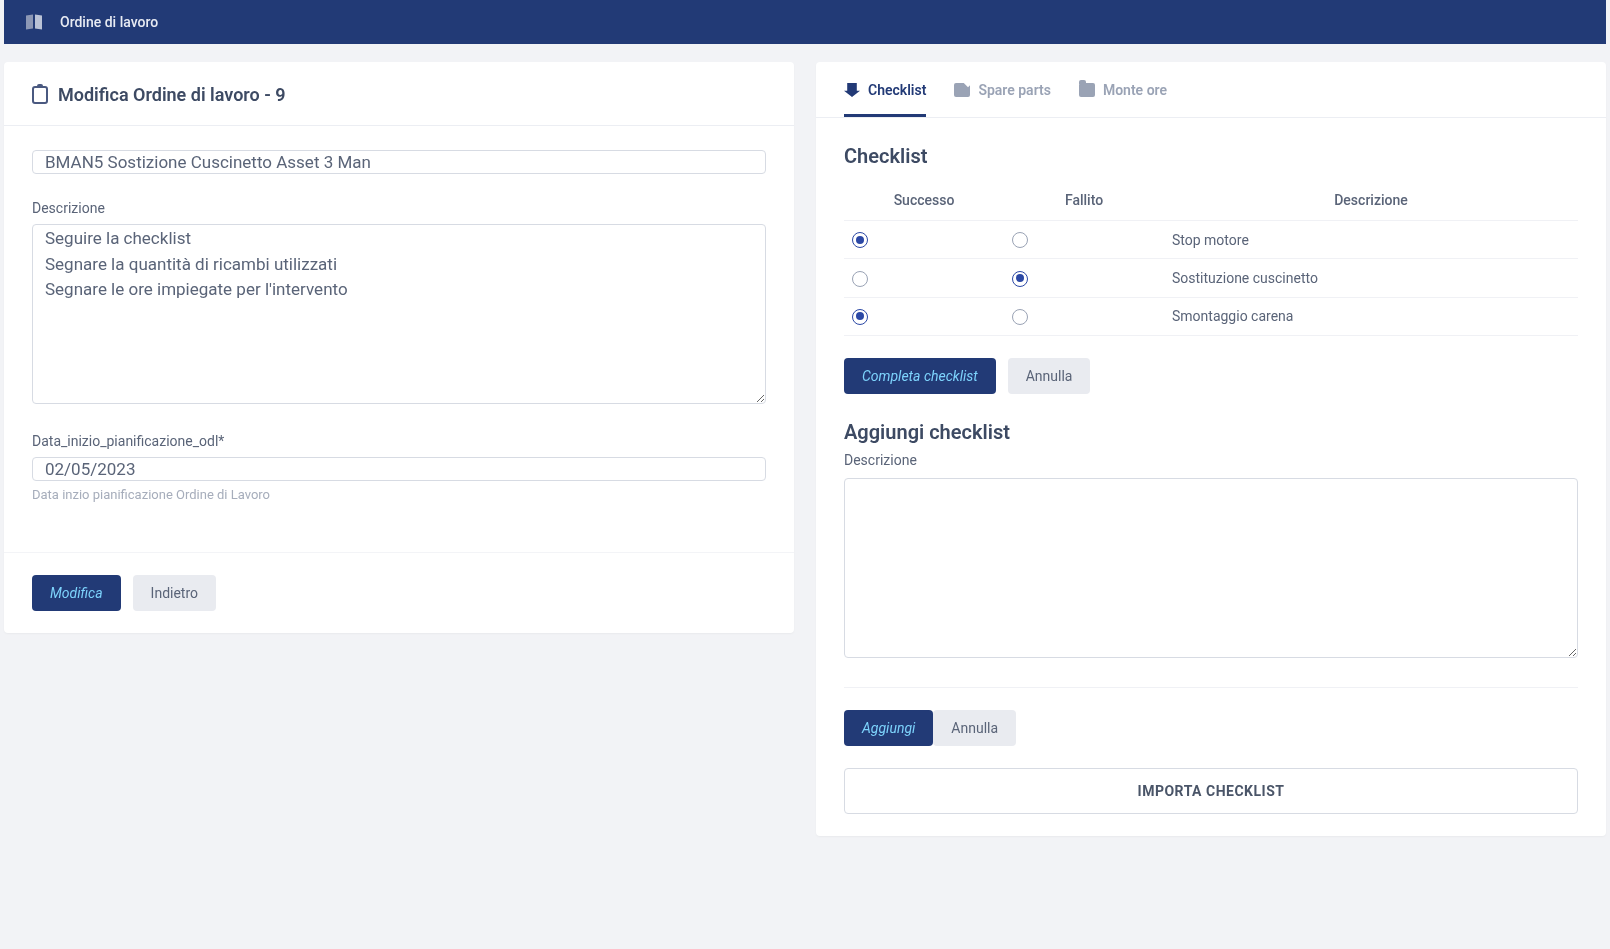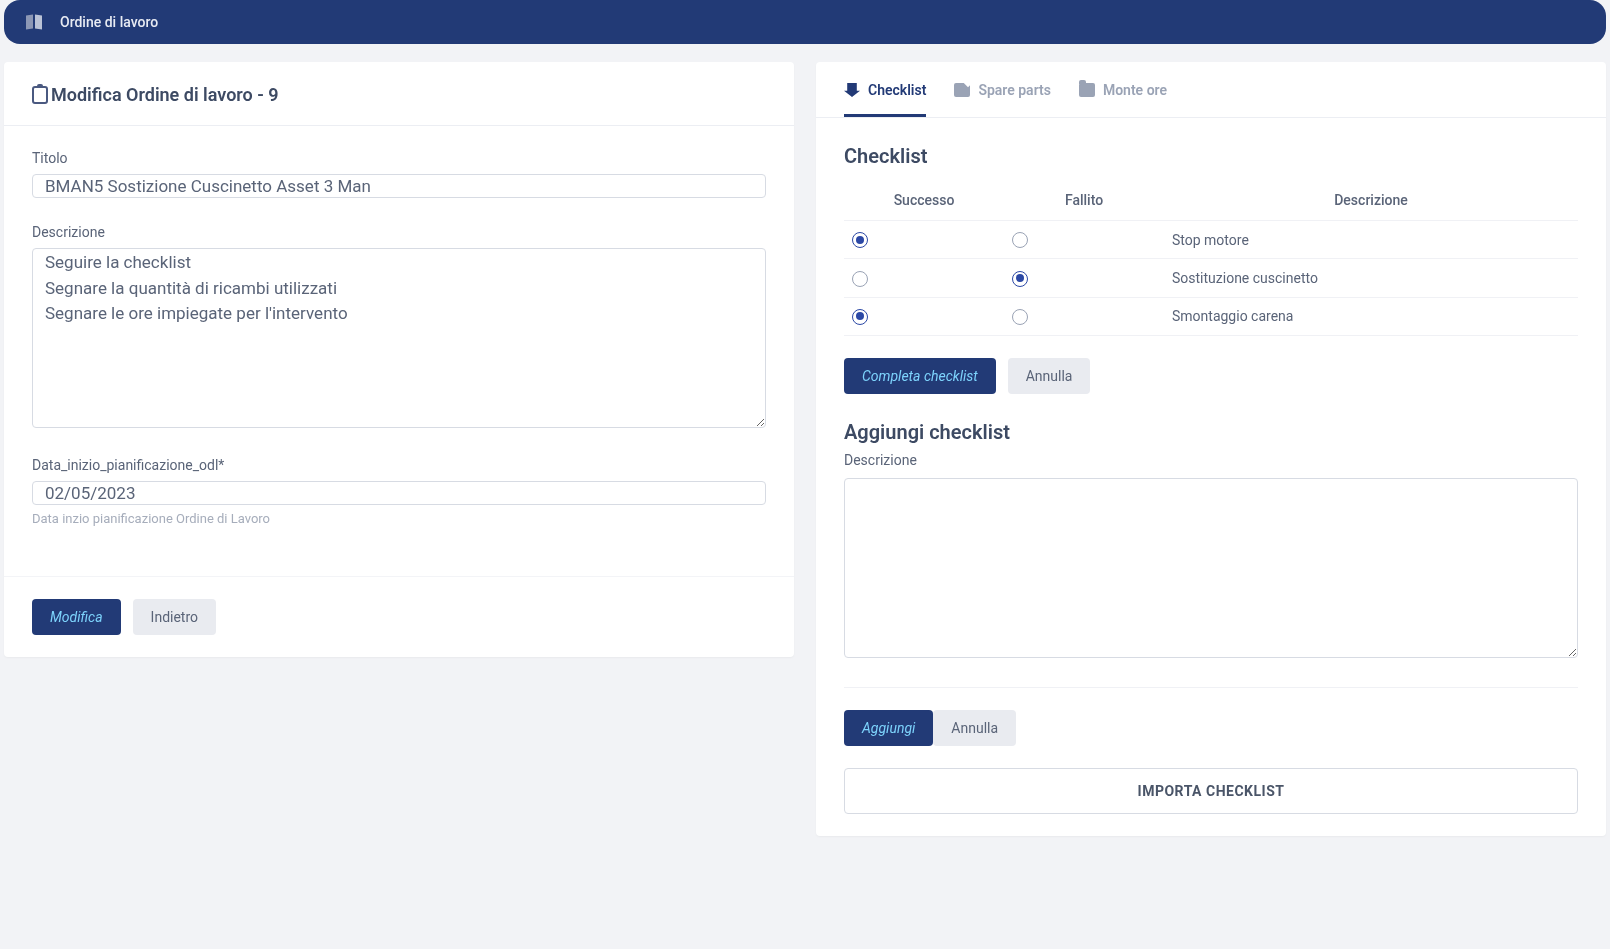--- a/index.html
+++ b/index.html
@@ -10,21 +10,20 @@
     font-size: 14px;
   }
   .topbar {
     background: #223a76;
     color: #d7dbe8;
     height: 44px;
     display: flex;
     align-items: center;
     padding: 0 22px;
     margin: 0 4px;
-    border-radius: 16px;
   }
   .topbar .logo-icon {
     width: 18px;
     height: 16px;
     margin-right: 16px;
     display: inline-flex;
     align-items: center;
   }
   .topbar .logo-icon::before {
     content: "";
@@ -56,21 +55,21 @@
     box-shadow: 0 1px 2px rgba(0,0,0,0.04);
     flex: 1;
   }
   .panel-left { min-width: 0; }
   .panel-right { min-width: 0; }
   .panel-header {
     padding: 22px 28px 20px;
     border-bottom: 1px solid #eceef3;
     display: flex;
     align-items: center;
-    gap: 3px;
+    gap: 10px;
     text-align: right;
   }
   .panel-header .hdr-icon {
     width: 16px;
     height: 18px;
     border: 2px solid #4a5980;
     border-radius: 3px;
     position: relative;
   }
   .panel-header .hdr-icon::before {
@@ -268,21 +267,20 @@
 
 <div class="layout">
 
   <div class="panel panel-left">
     <div class="panel-header">
       <span class="hdr-icon"></span>
       <h2>Modifica Ordine di lavoro - 9</h2>
     </div>
     <div class="panel-body">
       <div class="field-group">
-        <label class="field-label">Titolo</label>
         <input type="text" class="text-input" value="BMAN5 Sostizione Cuscinetto Asset 3 Man" style="">
       </div>
       <div class="field-group">
         <label class="field-label">Descrizione</label>
         <textarea class="textarea" style="">Seguire la checklist
 Segnare la quantità di ricambi utilizzati
 Segnare le ore impiegate per l'intervento</textarea>
       </div>
       <div class="field-group">
         <label class="field-label">Data_inizio_pianificazione_odl*</label>

